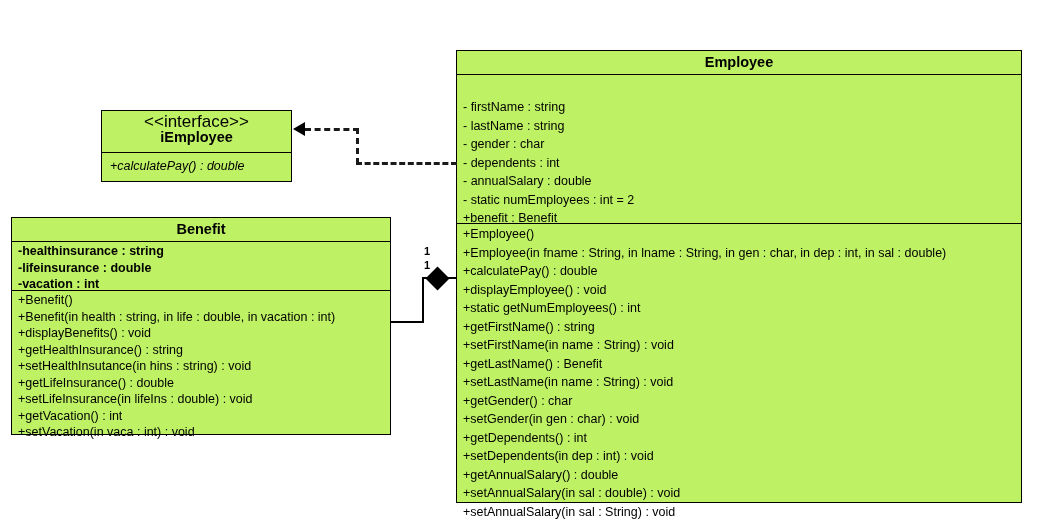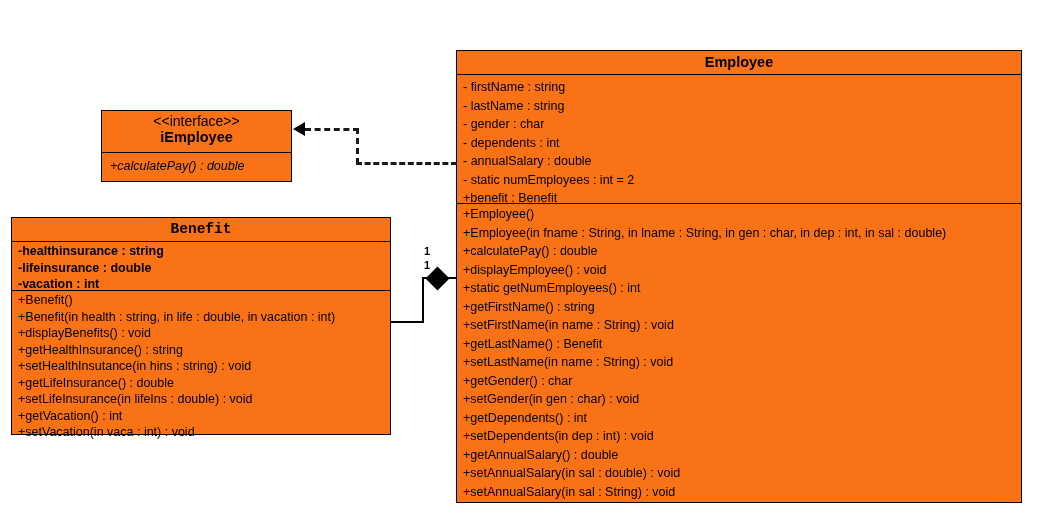--- a/index.html
+++ b/index.html
@@ -18,35 +18,35 @@
     height: 529px;
     background: #ffffff;
     overflow: hidden;
   }
 
   
   .uml-box {
     position: absolute;
     box-sizing: border-box;
     border: 1px solid #000000;
-    background: #f97316;
+    background: #bef264;
   }
   .uml-title {
     box-sizing: border-box;
     text-align: center;
     font-weight: bold;
     font-size: 14px;
     line-height: 15px;
     border-bottom: 1px solid #000000;
     padding: 4px 2px 4px 2px;
   }
   .uml-stereotype {
     display: block;
     font-weight: normal;
-    font-size: 14px;
+    font-size: 17px;
     line-height: 15px;
   }
   .uml-name {
     display: block;
     font-weight: bold;
     font-size: 14.5px;
     line-height: 17px;
   }
   .uml-compartment {
     box-sizing: border-box;
@@ -67,30 +67,30 @@
   }
 
   
   #box-employee {
     left: 456px;
     top: 50px;
     width: 566px;
     height: 453px;
   }
   #box-employee .uml-title { height: 24px; padding-top: 3px; }
-  #box-employee .uml-compartment.attrs { height: 129px; padding-top: 3px; }
+  #box-employee .uml-compartment.attrs { height: 129px; padding-top: 3px; margin-top: 20px; }
   #box-employee .uml-line { line-height: 18.5px; }
 
   #box-benefit {
     left: 11px;
     top: 217px;
     width: 380px;
     height: 218px;
   }
-  #box-benefit .uml-title { height: 24px; padding-top: 3px; font-family: Liberation Mono, monospace; }
+  #box-benefit .uml-title { height: 24px; padding-top: 3px; }
   #box-benefit .uml-compartment.attrs { height: 49px; padding-top: 1px; font-weight: bold; }
   #box-benefit .uml-line { line-height: 16.5px; }
 
   #box-iemployee {
     left: 101px;
     top: 110px;
     width: 191px;
     height: 72px;
   }
   #box-iemployee .uml-title { height: 42px; padding-top: 3px; }

